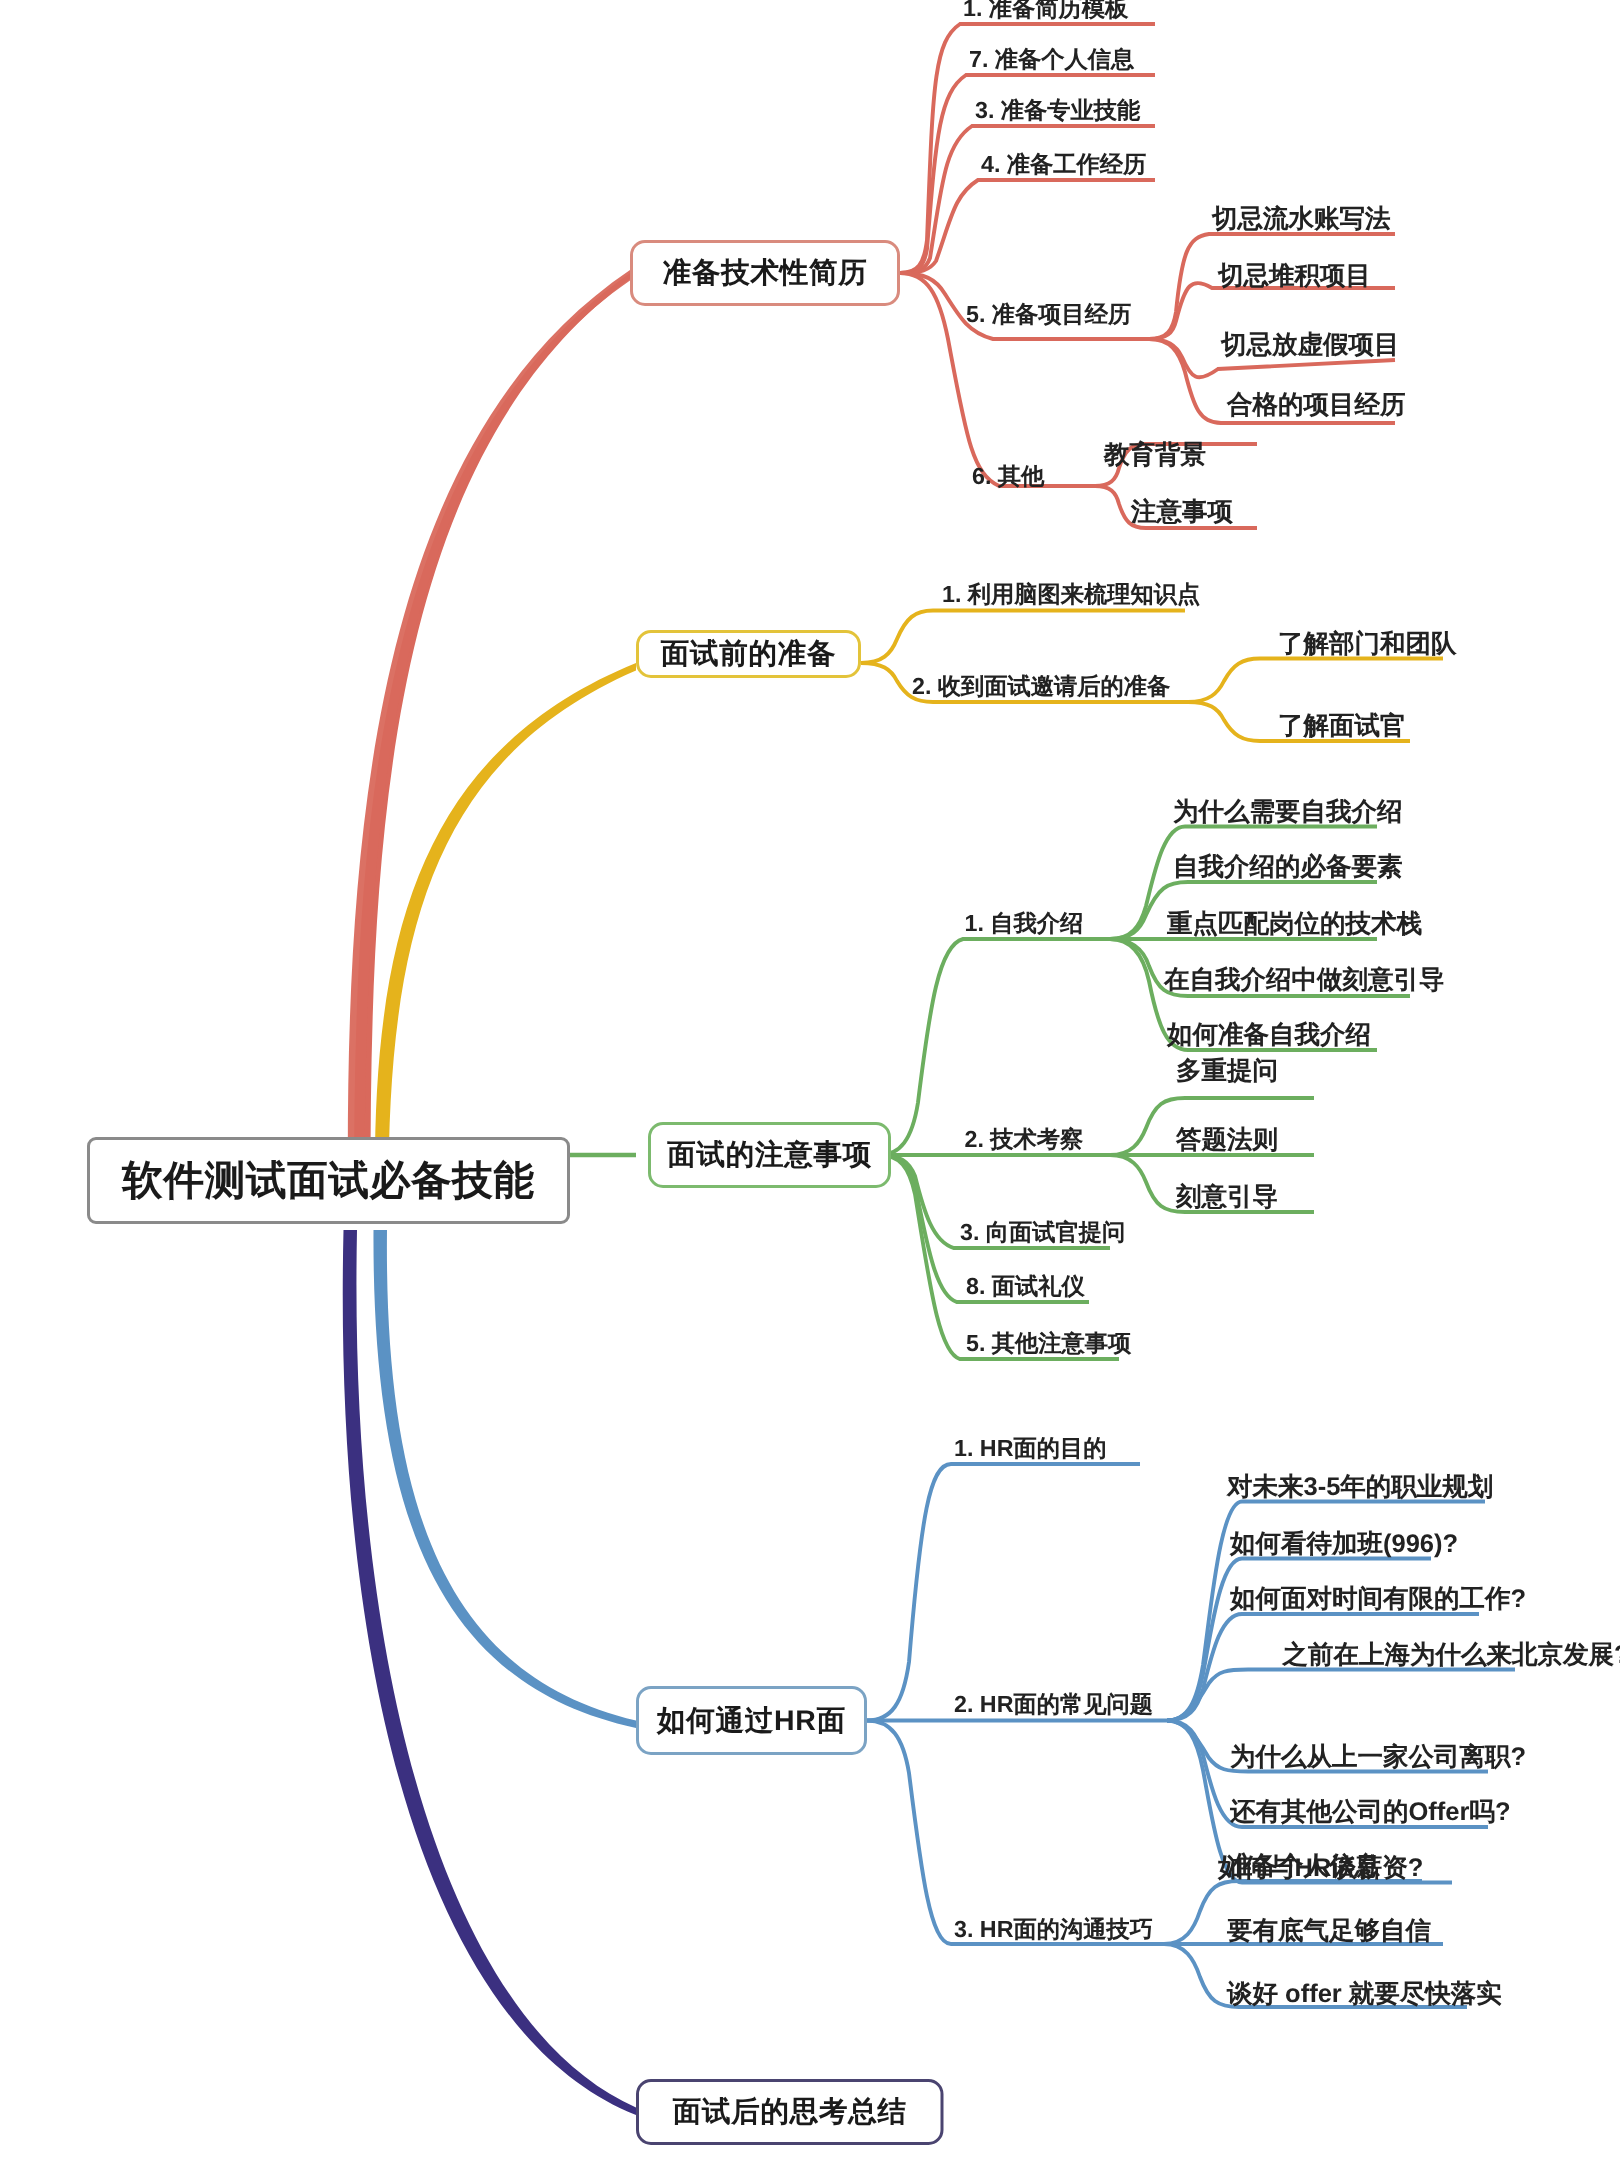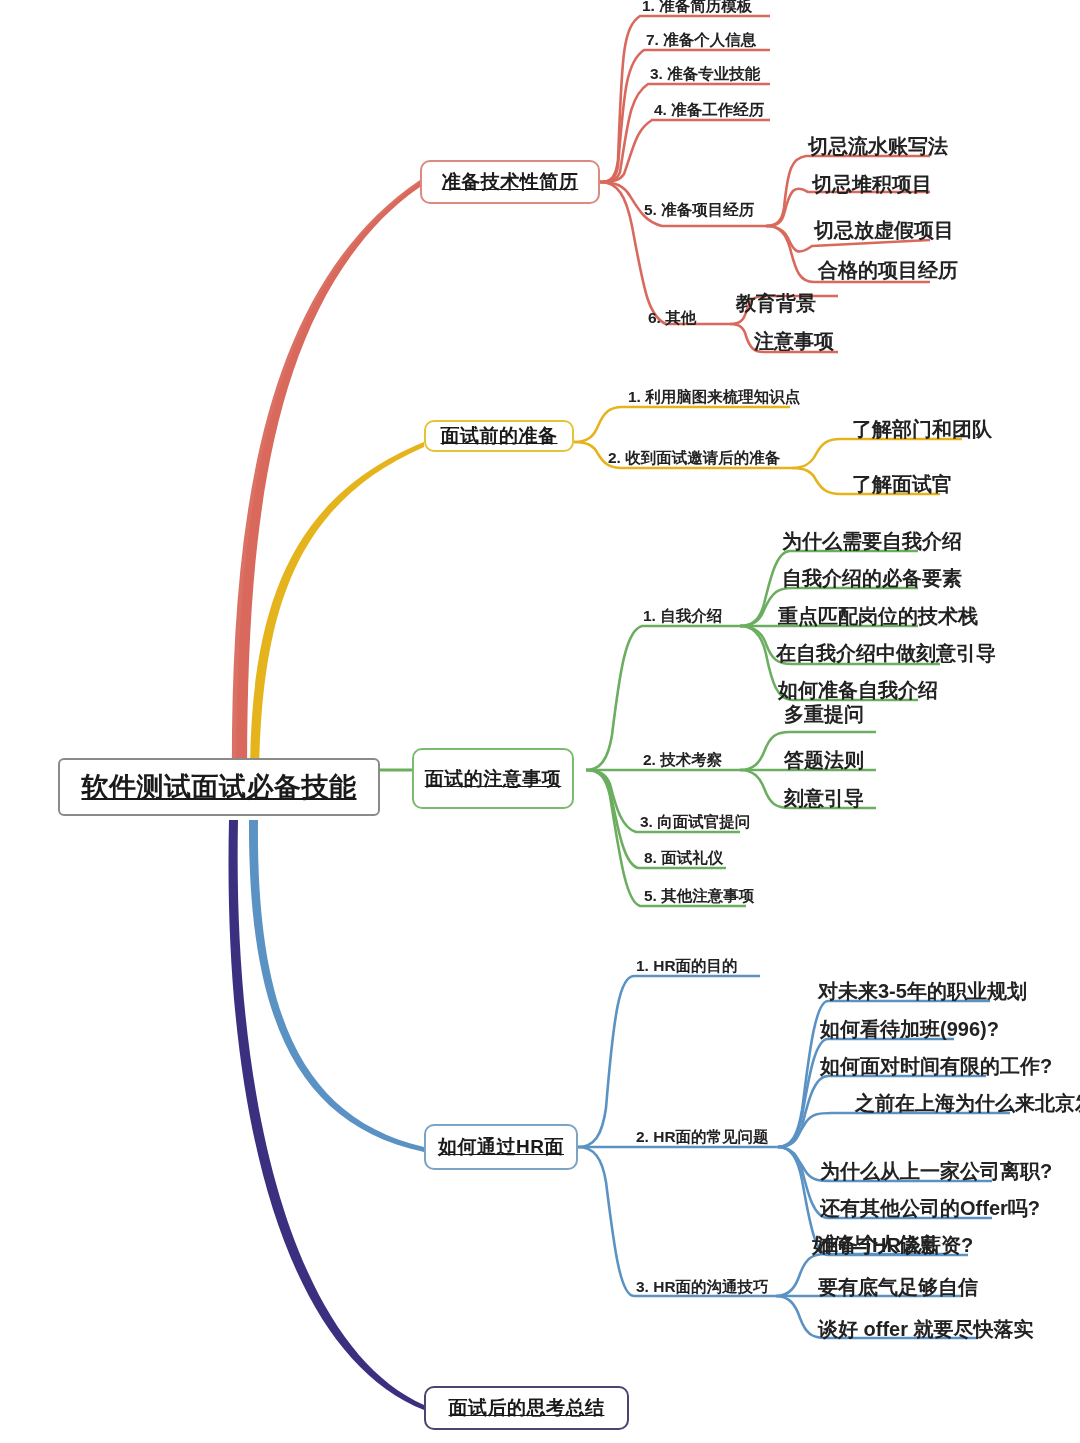--- a/index.html
+++ b/index.html
@@ -1,32 +1,32 @@
 <!DOCTYPE html>
 <html><head>
 <meta charset="utf-8">
 <style>
   html,body{margin:0;padding:0;background:#ffffff;}
   body{width:1080px;height:1443px;position:relative;overflow:hidden;
        font-family:"Liberation Sans","DejaVu Sans",sans-serif;}
   #map{position:absolute;inset:0;width:1080px;height:1443px;}
   .nodebox{position:absolute;background:#fff;border:2px solid #888;border-radius:10px;
            display:flex;align-items:center;justify-content:center;box-sizing:border-box;
-           font-weight:bold;color:#1a1a1a;letter-spacing:.5px;text-decoration:underline;}
+           font-weight:bold;color:#1a1a1a;letter-spacing:.5px;}
   #root-node{left:58px;top:758px;width:322px;height:58px;font-size:27px;border-color:#8a8a8a;border-width:2px;border-radius:6px;}
   .branch-node{font-size:19px;height:44px;border-radius:10px;}
   #node-resume{left:420px;top:160px;width:180px;height:44px;border-color:#d98b7e;}
   #node-preinterview{left:424px;top:420px;width:150px;height:32px;border-color:#e3c33a;}
-  #node-notes{left:412px;top:748px;width:162px;height:61px;border-color:#7cba6e;}
+  #node-notes{left:432px;top:748px;width:162px;height:44px;border-color:#7cba6e;}
   #node-hr{left:424px;top:1124px;width:154px;height:46px;border-color:#7ba3c4;align-items:center;}
   #node-after{left:424px;top:1386px;width:205px;height:44px;border-color:#4a4470;}
   .leaf{position:absolute;font-size:15px;color:#222;white-space:nowrap;
         transform:translateY(-50%);font-weight:600;}
   .leaf.l2{font-size:15.5px;}
-  .leaf.l3{font-size:20px;}
+  .leaf.l3{font-size:17px;}
 </style>
 </head>
 <body>
 
 <svg id="map" viewBox="0 0 1080 1443" xmlns="http://www.w3.org/2000/svg">
 
   <path d="M 236 790 C 236 560 250 300 420 182 L 420 186 C 258 304 247 562 247 790 Z" fill="#d9695c"></path>
   <path d="M 232 800 C 230 560 248 296 420 180 L 420 187 C 256 300 243 564 243 800 Z" fill="#d9695c" opacity="0.95"></path>
 
   <path d="M 250 795 C 248 620 282 500 424 442 L 424 447 C 288 506 259 624 259 795 Z" fill="#e5b31c"></path>

